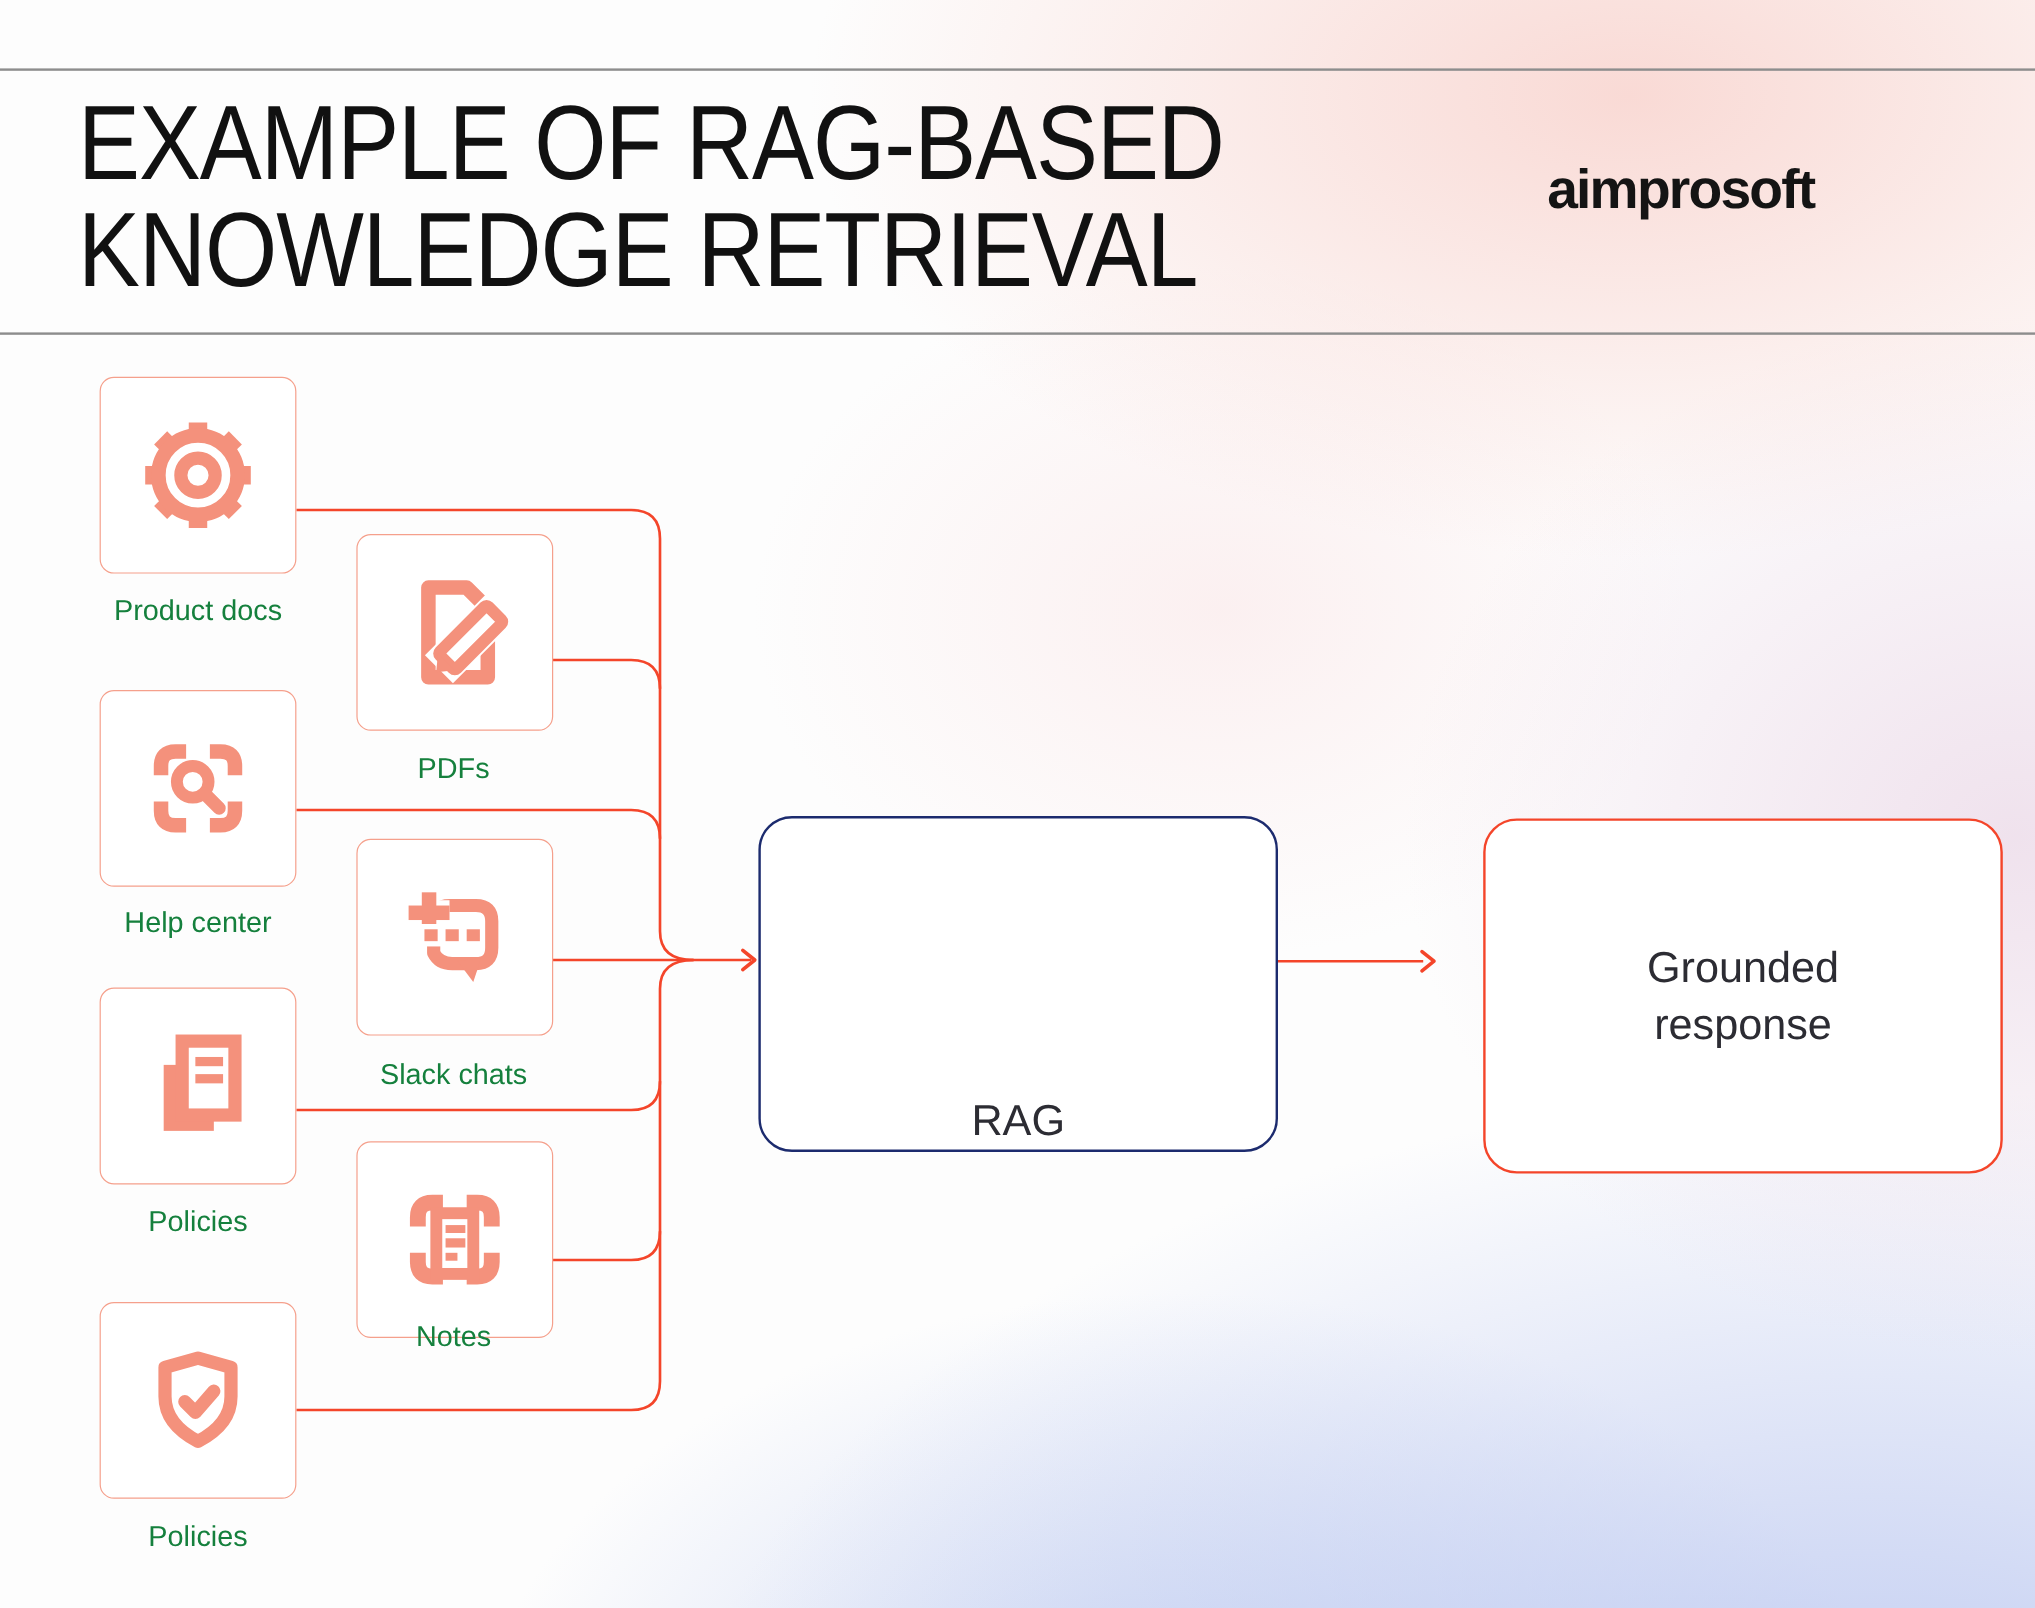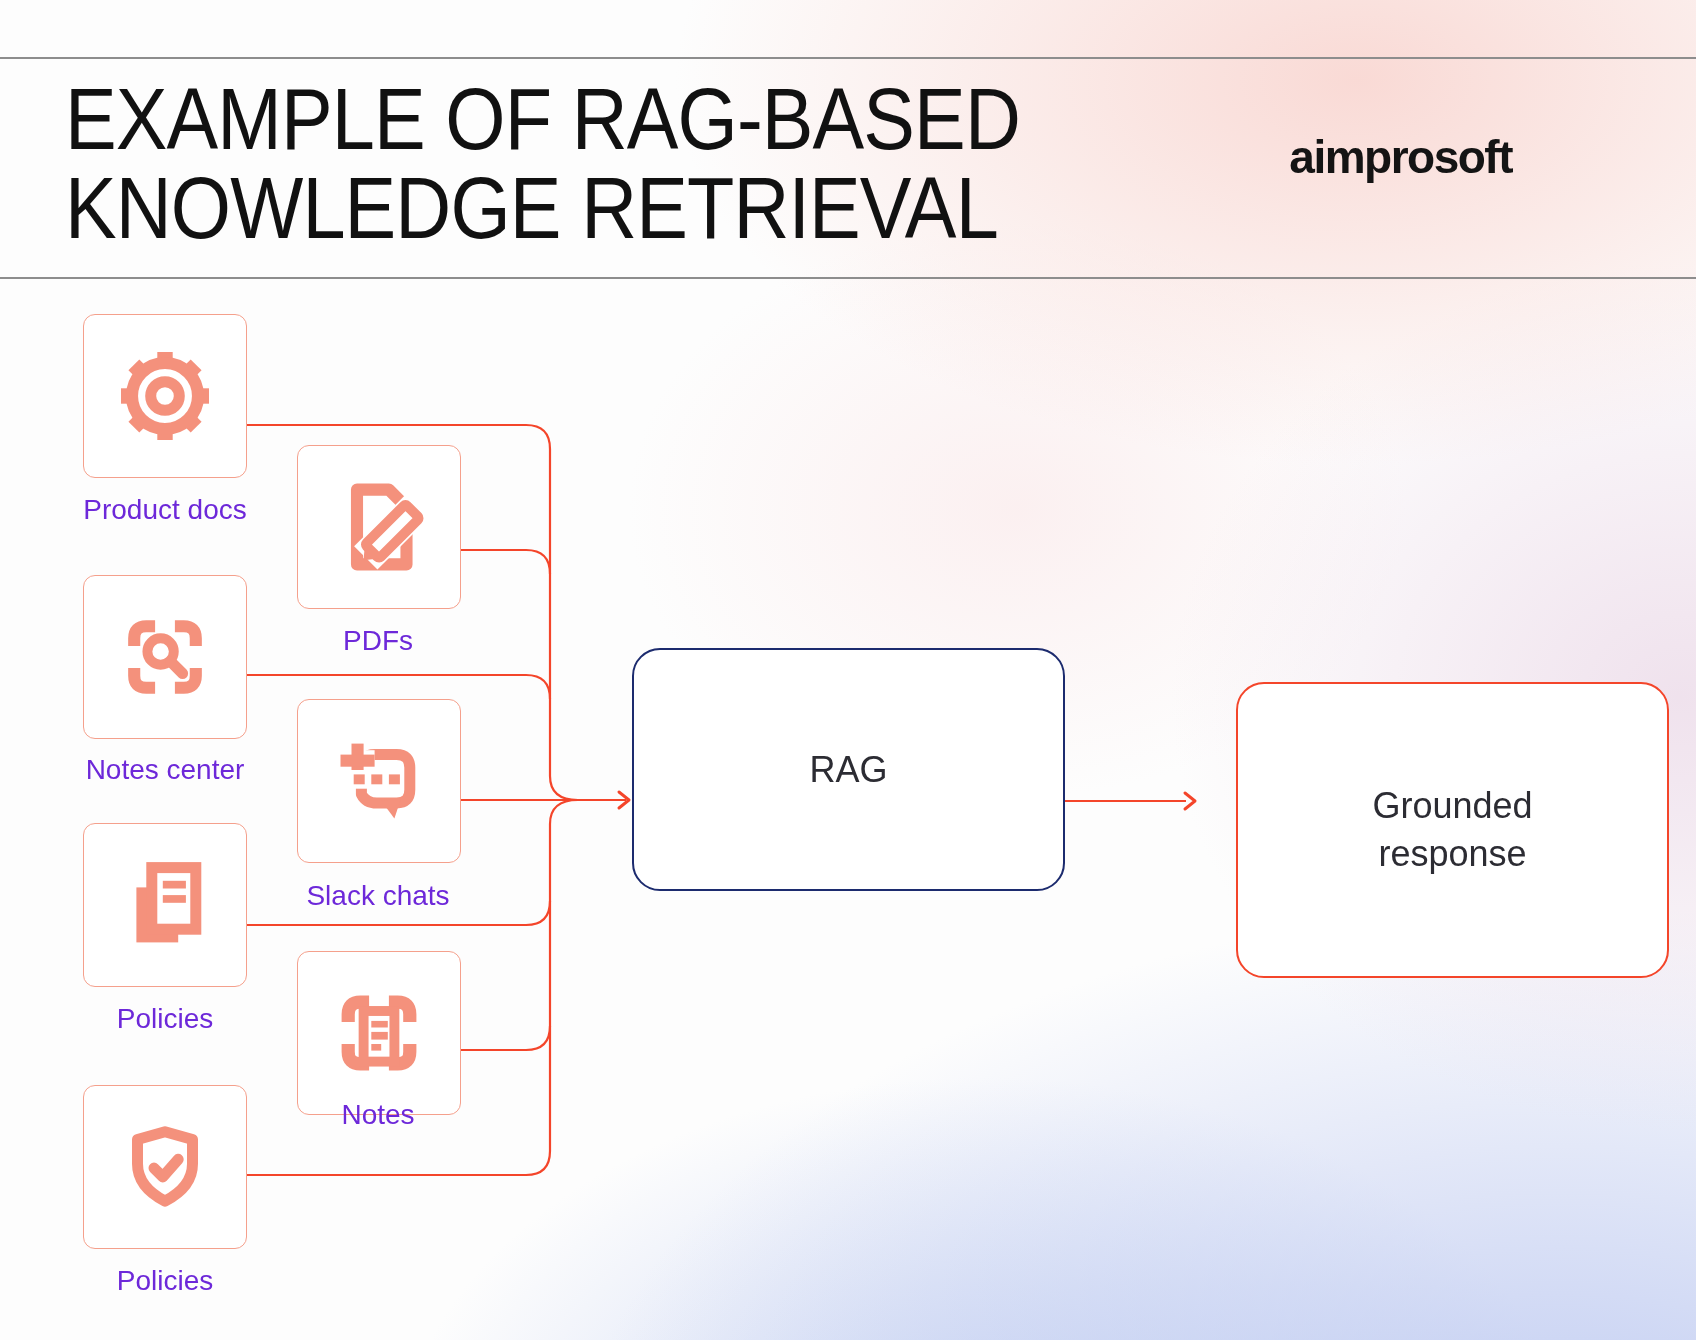--- a/index.html
+++ b/index.html
@@ -24,29 +24,29 @@
     position:absolute;right:184px;top:130px;
     font-size:46px;font-weight:700;color:#141414;letter-spacing:-1.5px;
   }
   .icon-box{
     position:absolute;width:164px;height:164px;background:#fff;
     border:1.5px solid #F5A08C;border-radius:12px;
     display:flex;align-items:center;justify-content:center;box-sizing:border-box;
   }
   .src-label{
     position:absolute;width:280px;text-align:center;
-    font-size:28px;line-height:34px;color:#6d28d9;
+    font-size:24px;line-height:34px;color:#15803d;
   }
   .big-box{
     position:absolute;width:433px;background:#fff;box-sizing:border-box;
     display:flex;flex-direction:column;align-items:center;justify-content:center;
     border-radius:28px;text-align:center;
     font-size:36px;line-height:48px;color:#2c2c33;
   }
-  .rag-box{left:632px;top:648px;height:243px;border:2px solid #1C2B6E;}
+  .rag-box{left:632px;top:680px;height:280px;border:2px solid #1C2B6E;justify-content:flex-end;}
   .out-box{left:1236px;top:682px;height:296px;border:2px solid #F4452A;}
   svg.conn{position:absolute;left:0;top:0;}
   .ic{display:block;}
 </style>
 </head>
 <body>
 
 <div class="hline" style="top:57px"></div>
 <div class="hline" style="top:277px"></div>
 
@@ -155,21 +155,21 @@
     </g>
     <rect x="36" y="30" width="28" height="46" fill="#fff" stroke="#F4917C" stroke-width="9"></rect>
     <rect x="43" y="39" width="15" height="6" fill="#F4917C"></rect>
     <rect x="43" y="49" width="15" height="7" fill="#F4917C"></rect>
     <rect x="43" y="60" width="9" height="6" fill="#F4917C"></rect>
   </svg>
 </div>
 
 <div class="src-label" style="left:25px;top:493px">Product docs</div>
 <div class="src-label" style="left:238px;top:624px">PDFs</div>
-<div class="src-label" style="left:25px;top:753px">Notes center</div>
+<div class="src-label" style="left:25px;top:753px">Help center</div>
 <div class="src-label" style="left:238px;top:879px">Slack chats</div>
 <div class="src-label" style="left:25px;top:1002px">Policies</div>
 <div class="src-label" style="left:238px;top:1098px">Notes</div>
 <div class="src-label" style="left:25px;top:1264px">Policies</div>
 
 <div class="big-box rag-box">
   <div>RAG</div>
 </div>
 
 <div class="big-box out-box">

